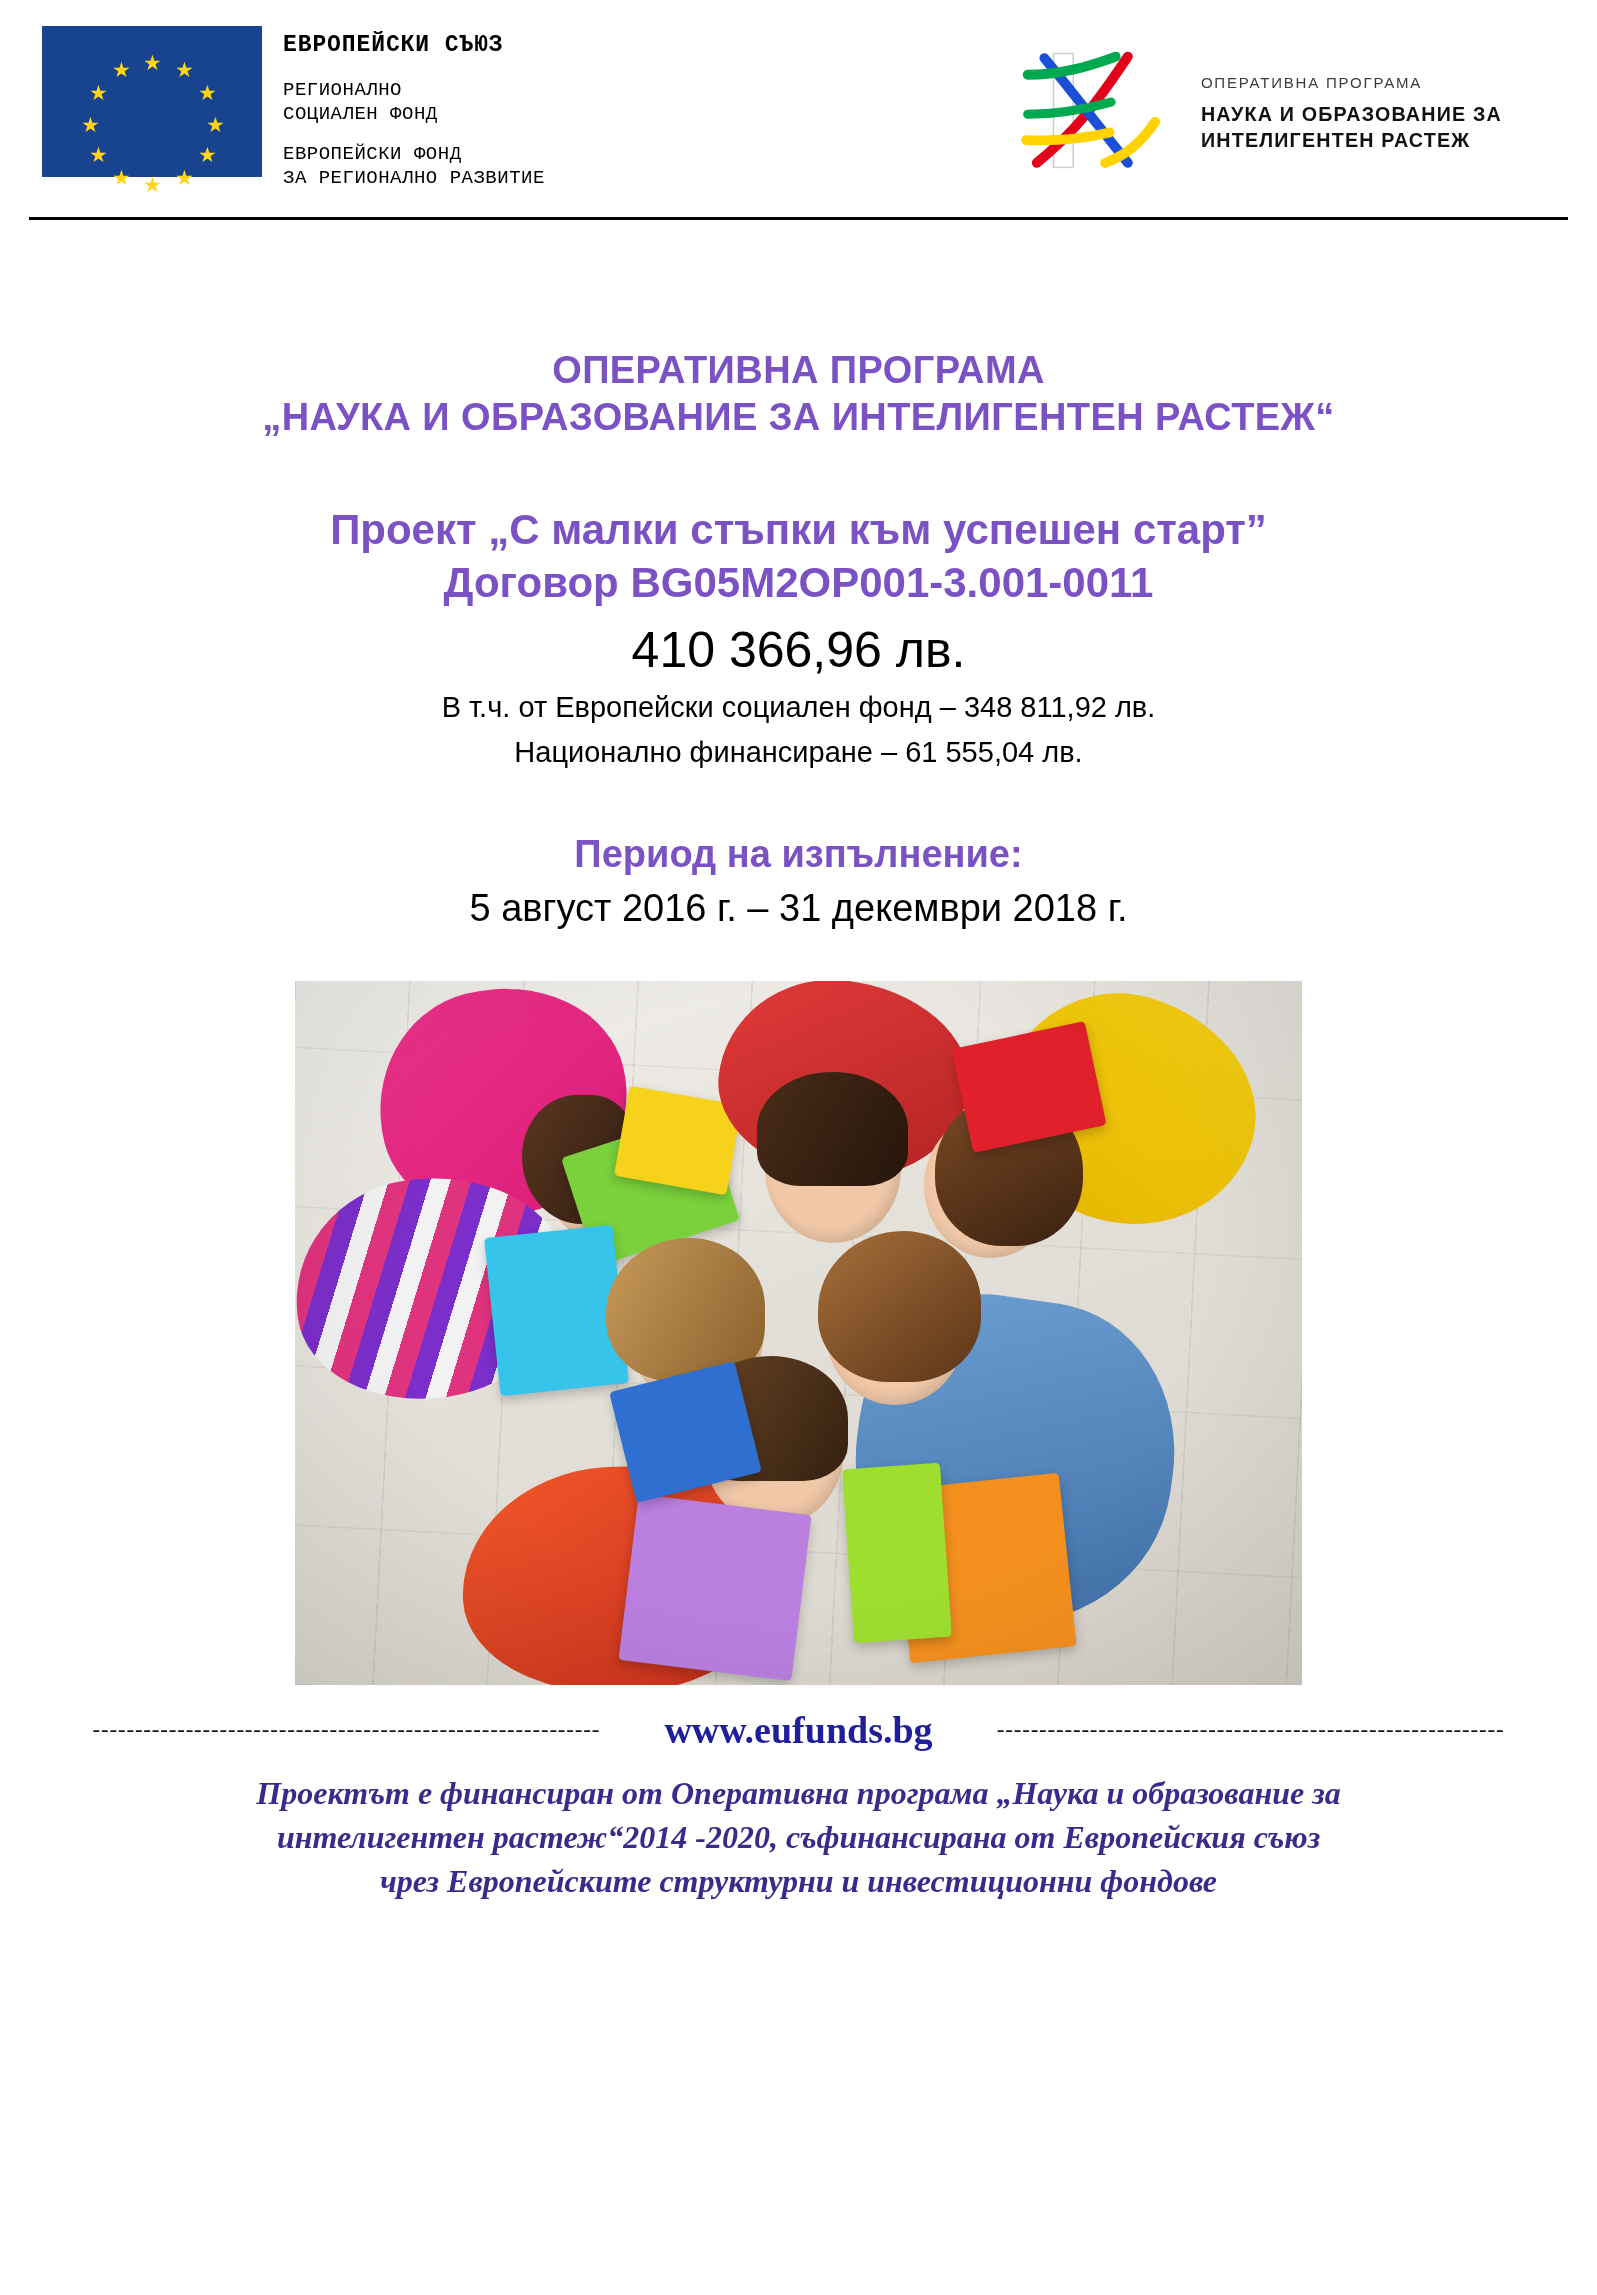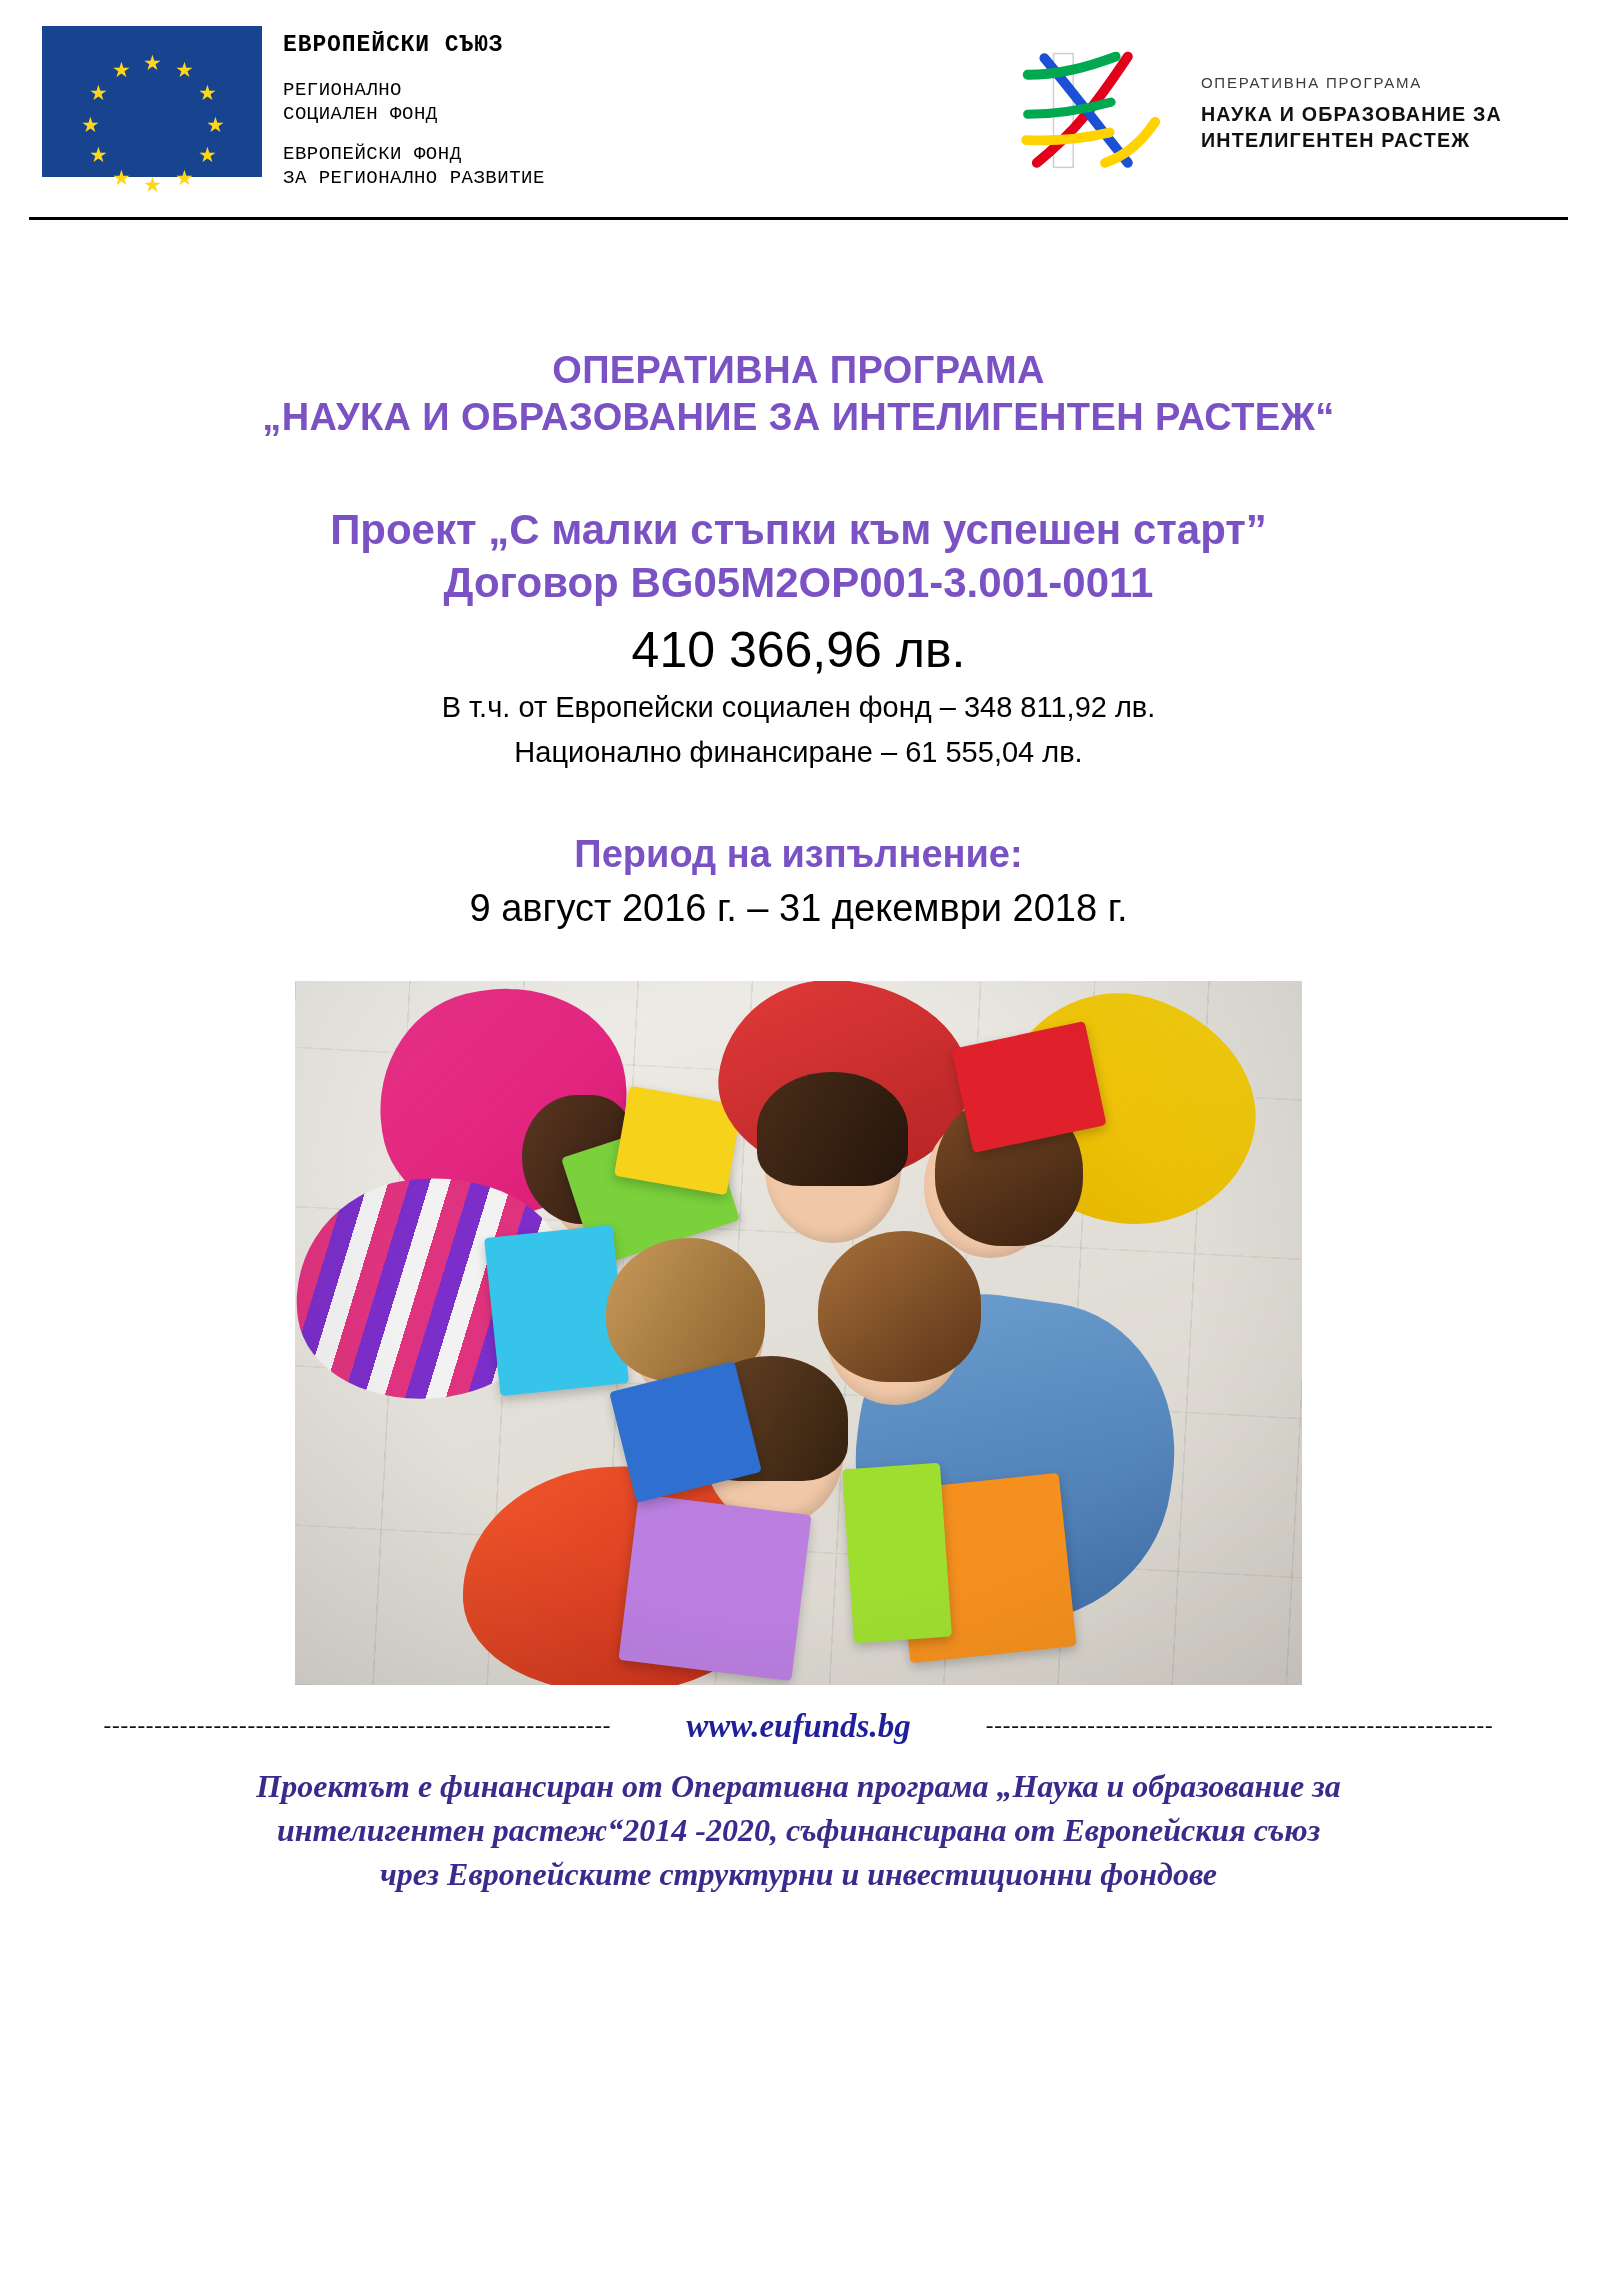--- a/index.html
+++ b/index.html
@@ -210,23 +210,22 @@
     flex: 1 1 auto;
     overflow: hidden;
     white-space: nowrap;
     font-size: 23px;
     color: #111;
     letter-spacing: 0.8px;
   }
   .dashline .site {
     flex: 0 0 auto;
     color: #1f1f9c;
-    font-style: italic;
-    font-weight: bold;
-    font-size: 33px;
+    font-weight: bold;
+    font-size: 38px;
     text-align: center;
   }
   .footer-note {
     font-family: "Liberation Serif", serif;
     font-style: italic;
     font-weight: bold;
     color: #3b2a8c;
     font-size: 32px;
     line-height: 44px;
     margin-top: 19.7px;
@@ -302,21 +301,21 @@
   <div class="project">
     <div>Проект „С малки стъпки към успешен старт”</div>
     <div>Договор  BG05M2OP001-3.001-0011</div>
   </div>
 
   <div class="grant-amount">410 366,96 лв.</div>
   <div class="grant-line">В т.ч. от Европейски социален фонд – 348 811,92 лв.</div>
   <div class="grant-line">Национално финансиране – 61 555,04 лв.</div>
 
   <div class="period-title">Период на изпълнение:</div>
-  <div class="period-dates">9 август 2016 г. – 31 декември 2018 г.</div>
+  <div class="period-dates">5 август 2016 г. – 31 декември 2018 г.</div>
 
   <div class="photo-wrap">
     <div class="floor"></div>
 
     <div class="kid" style="left:83px; top:7.6px; width:250px; height:227px; background:linear-gradient(150deg,#f0338c,#d81b74); transform:rotate(-14deg);"></div>
     <div class="head" style="left:250px; top:129px; width:121px; height:133px;"></div>
     <div class="hair" style="left:227px; top:114px; width:114px; height:129px; background:linear-gradient(120deg,#5a3620,#2f1c10); border-radius:55% 45% 40% 60%;"></div>
     <div class="book" style="left:280px; top:151px; width:151px; height:114px; background:#7ad13b; transform:rotate(-18deg);"></div>
     <div class="book" style="left:326px; top:114px; width:114px; height:91px; background:#f7d21a; transform:rotate(10deg);"></div>
 

